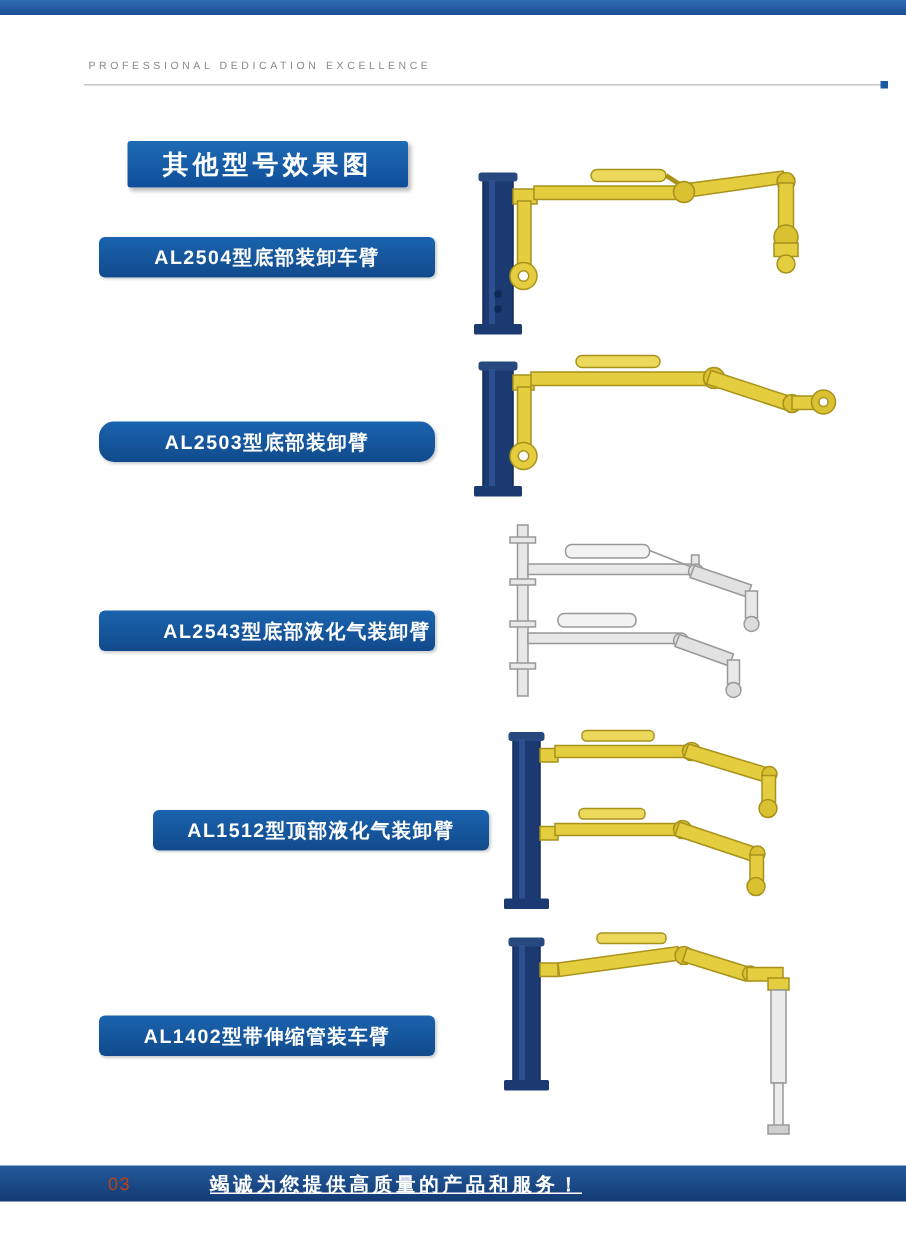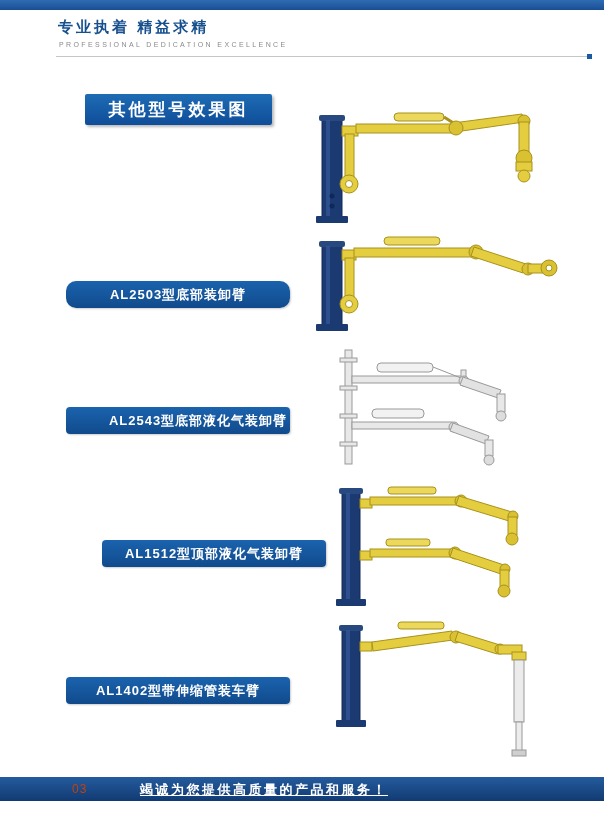--- a/index.html
+++ b/index.html
@@ -47,30 +47,30 @@
   .footer-slogan { position:absolute; left:140px; top:781px; color:#ffffff; font-size:13px;
                    font-weight:bold; letter-spacing:2.5px;text-decoration:underline; }
 </style>
 </head>
 <body>
 
 <div class="page">
 
   <div class="top-bar"></div>
 
-  <div class="slogan-cn">专业执着 精益求精</div>
   <div class="slogan-en">PROFESSIONAL DEDICATION EXCELLENCE</div>
   <div class="header-rule">
     <span class="rule-accent"></span>
   </div>
 
   <div class="section-badge">
     <span>其他型号效果图</span>
   </div>
 
+  <div class="product-label label-1">AL2504型底部装卸车臂</div>
   <div class="product-figure fig-1">
     <svg width="265" height="118" viewBox="0 0 265 118">
       <rect x="24" y="8" width="20" height="100" rx="2" fill="#1c3a72" stroke="#12295a"></rect>
       <rect x="21" y="5" width="26" height="6" rx="2" fill="#27497f"></rect>
       <rect x="18" y="106" width="32" height="7" rx="1" fill="#1c3a72"></rect>
       <rect x="28" y="10" width="4" height="96" fill="#35589a" opacity="0.7"></rect>
       <circle cx="34" cy="86" r="2.5" fill="#0e2958"></circle>
       <circle cx="34" cy="96" r="2.5" fill="#0e2958"></circle>
       <g fill="#e4cd3e" stroke="#a8921c" stroke-width="1">
         <rect x="44" y="16" width="16" height="10"></rect>

